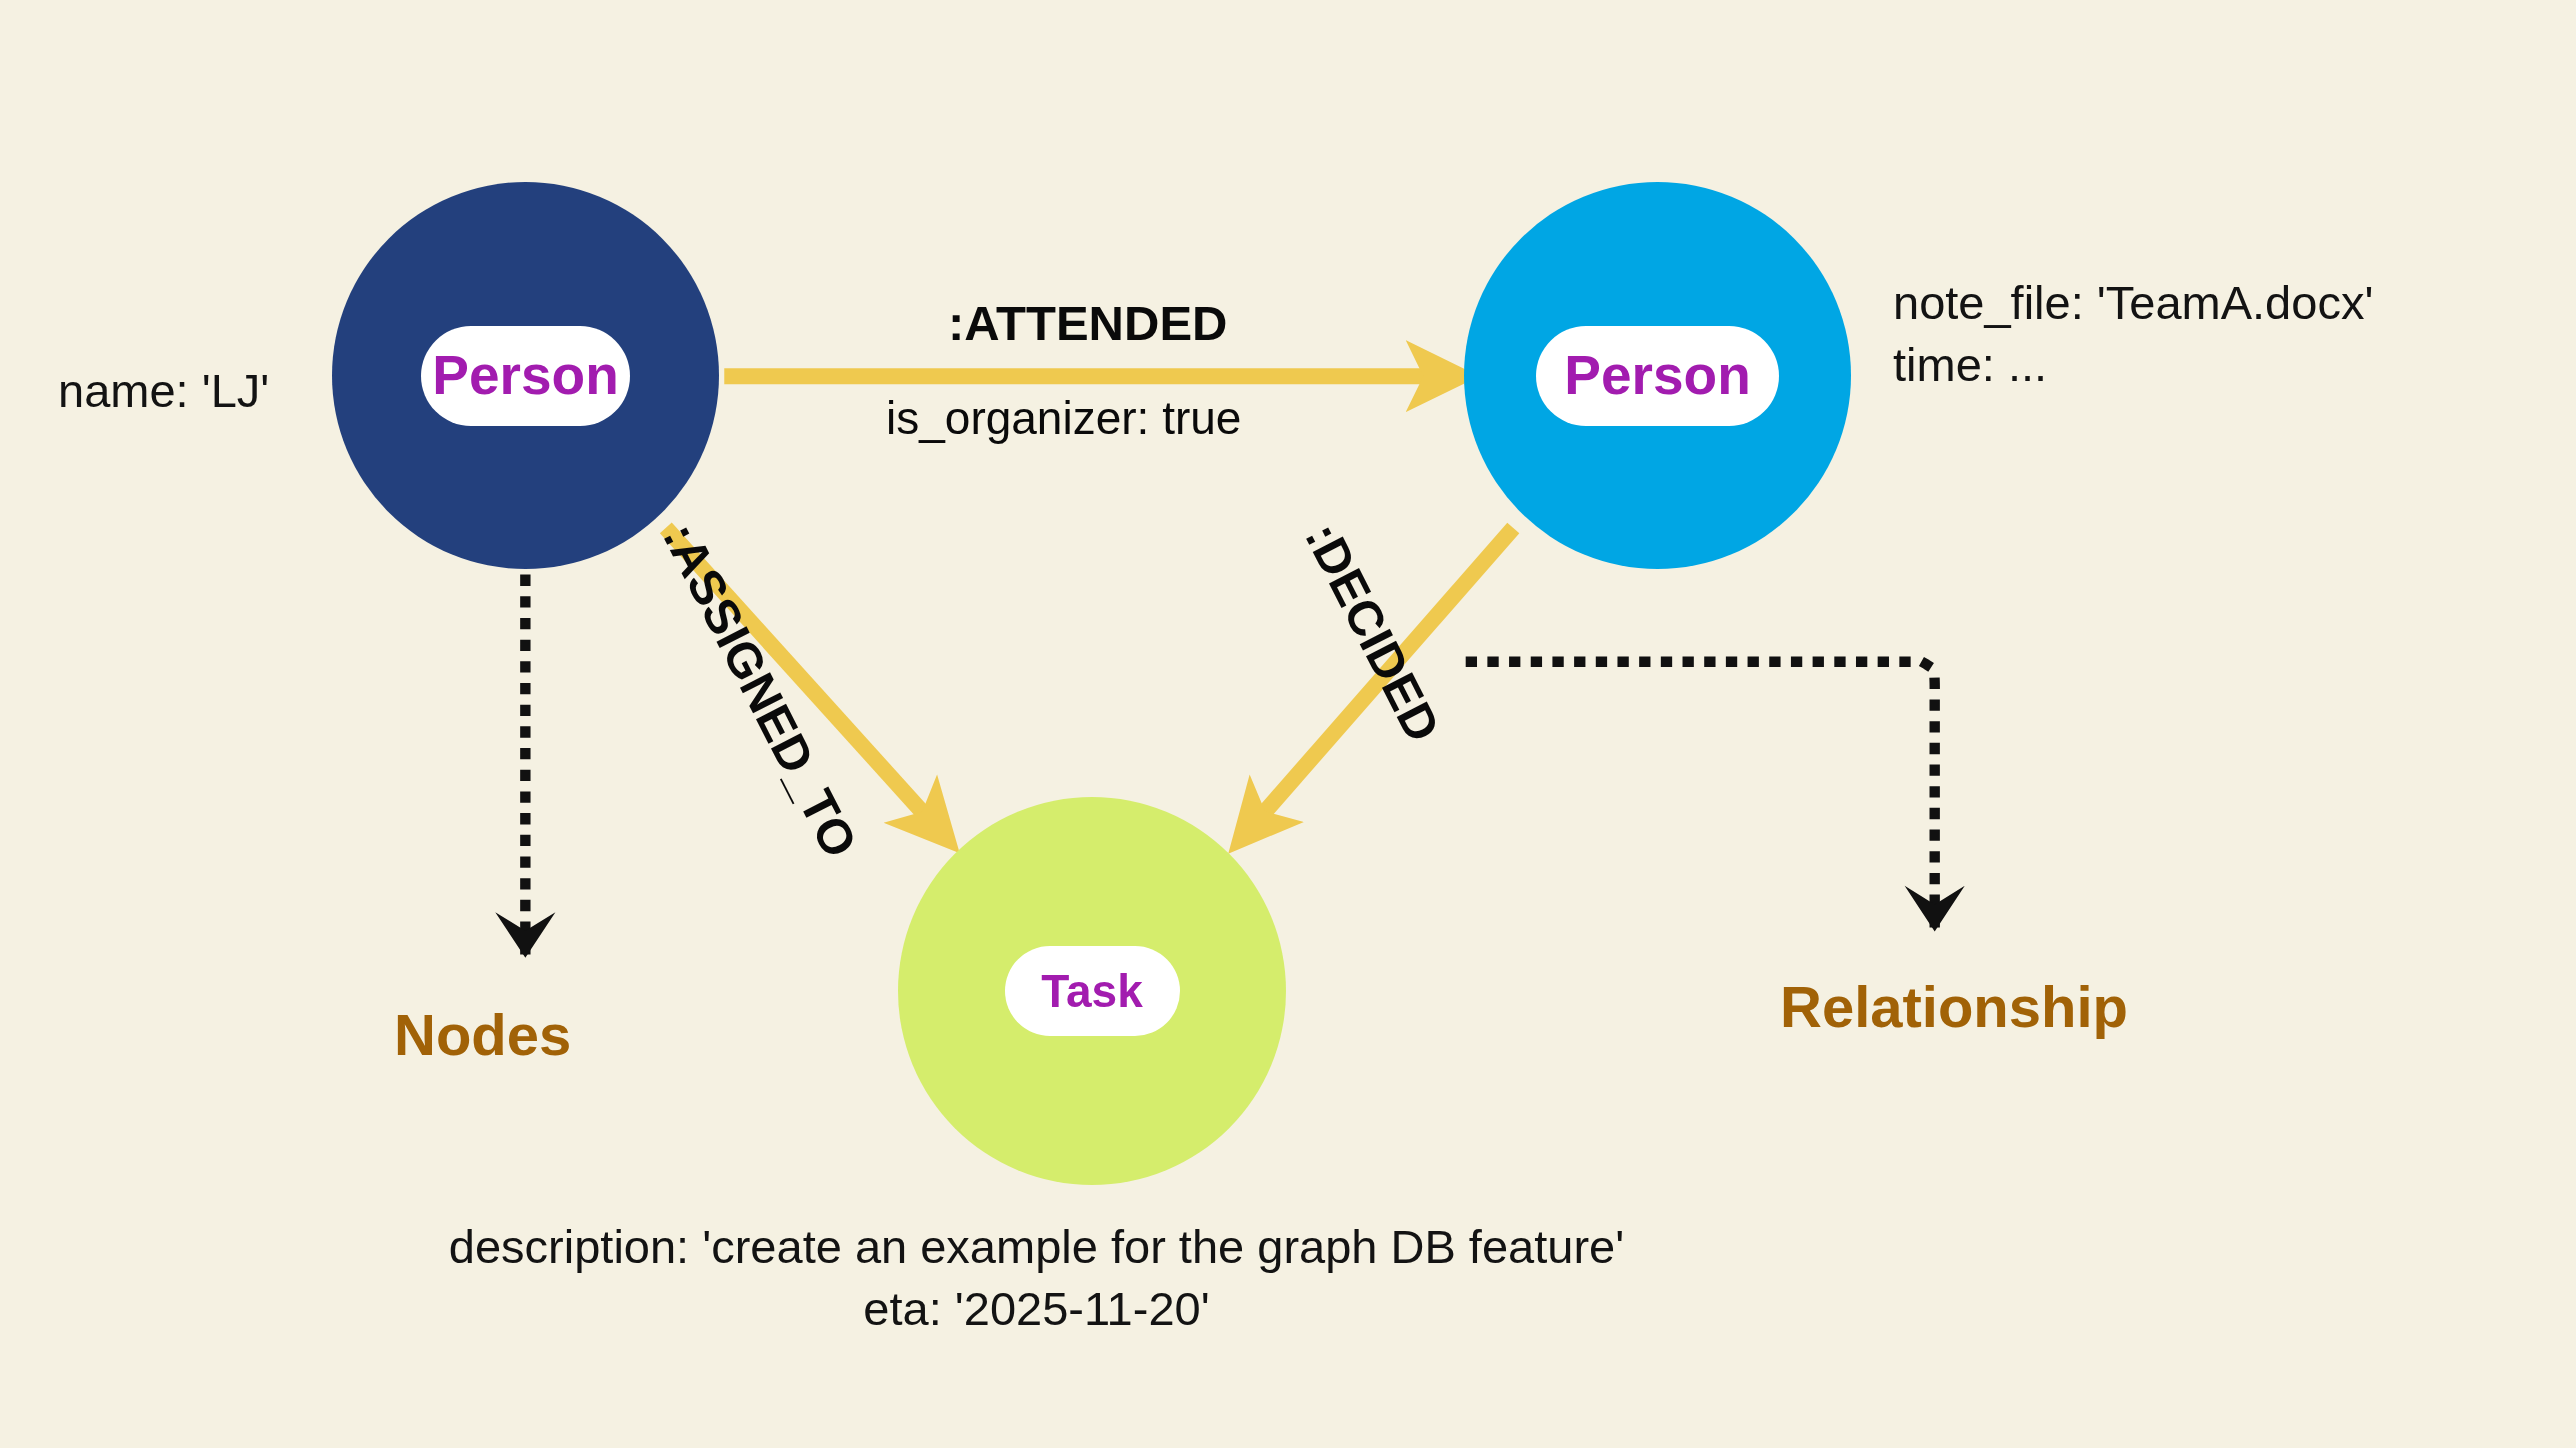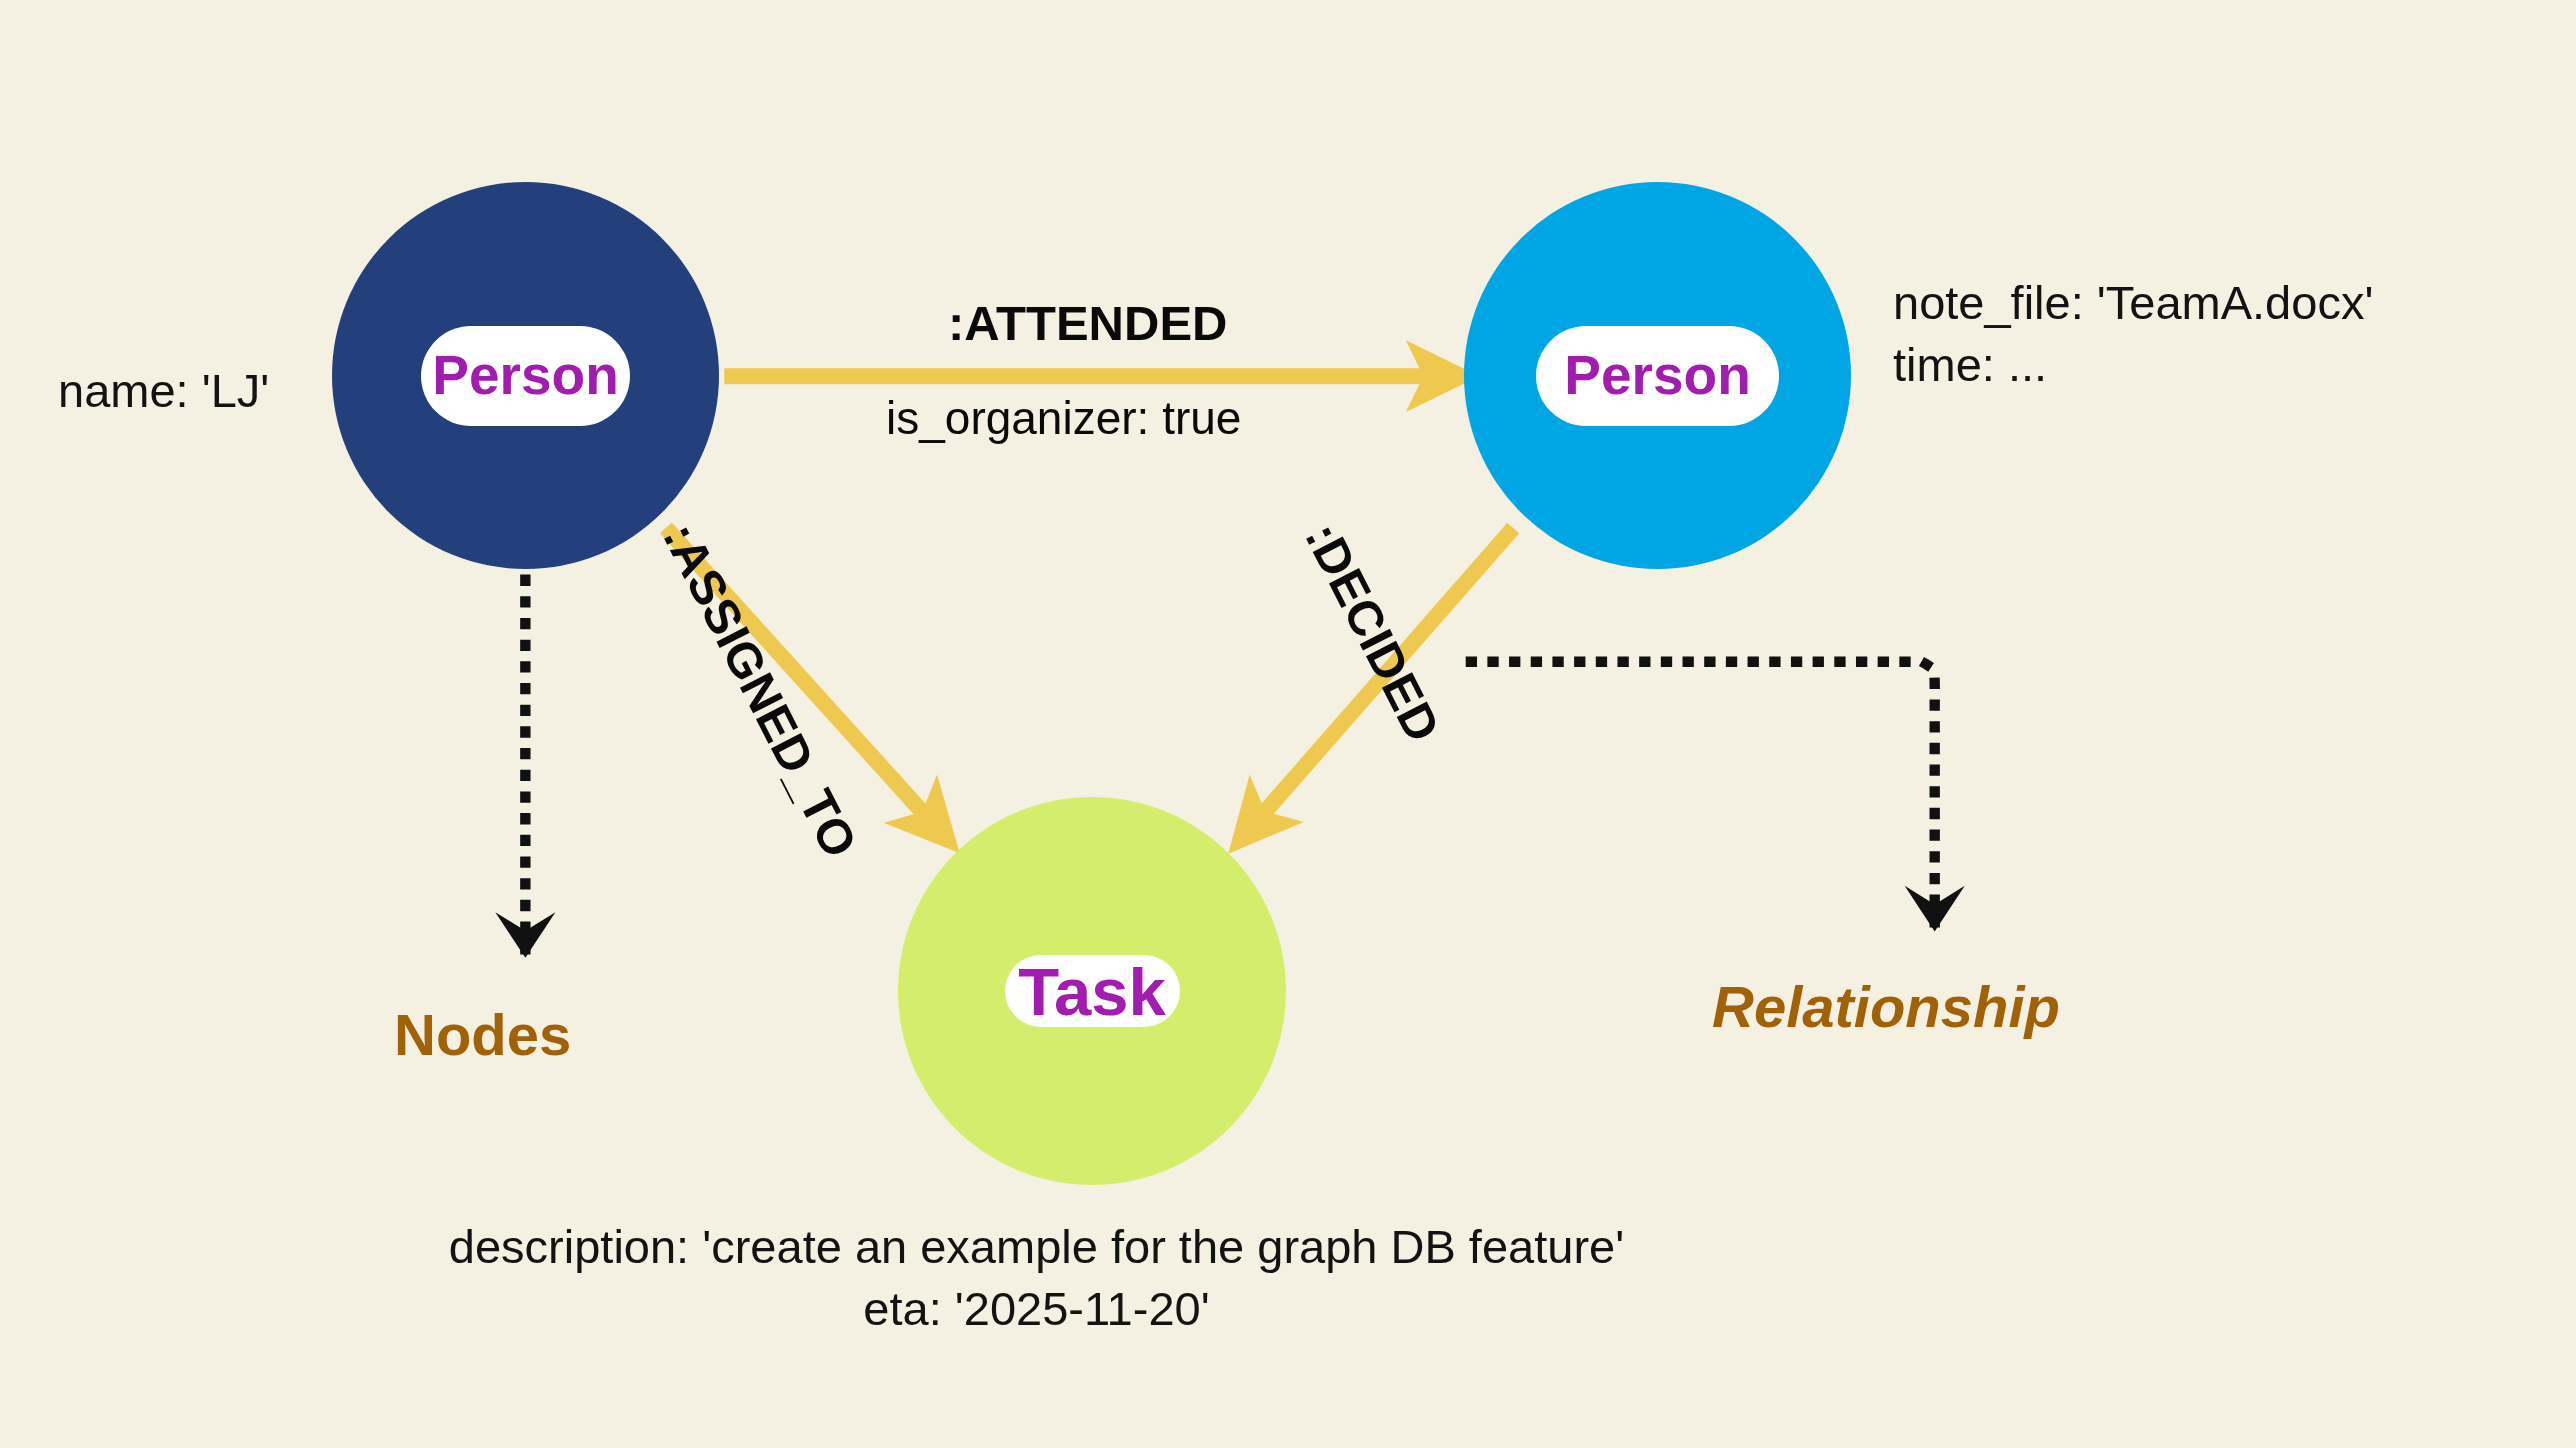--- a/index.html
+++ b/index.html
@@ -65,22 +65,22 @@
     width: 243px; height: 100px;
     font-size: 55px;
   }
 
   #node-task {
     left: 898px;  top: 797px;
     width: 388px; height: 388px;
     background: #D5ED6C;
   }
   #node-task .node-pill {
-    width: 175px; height: 72px;
-    font-size: 67px;
+    width: 175px; height: 90px;
+    font-size: 46px;
   }
 
   
   .prop-text {
     position: absolute;
     color: #131313;
     font-size: 47px;
     line-height: 1.32;
     white-space: nowrap;
   }
@@ -122,21 +122,21 @@
   }
   #label-decided {
     left: 1344px; top: 514px;
     transform: rotate(63deg);
     transform-origin: left top;
     font-weight: bold;
     font-size: 49px;
   }
 
   #annot-nodes        { left: 394px;  top: 1001px; }
-  #annot-relationship { left: 1712px; top: 973px; font-style: italic; }
+  #annot-relationship { left: 1780px; top: 973px; }
 </style>
 </head>
 <body>
 
 <div id="canvas">
 
   <svg id="edge-layer" viewBox="0 0 2732 1536" xmlns="http://www.w3.org/2000/svg">
     <defs>
       <marker id="arrowYellow" markerWidth="5" markerHeight="5" refX="2.6" refY="2.5" orient="auto" markerUnits="strokeWidth">
         <path d="M0,0.25 L4.6,2.5 L0,4.75 L1.1,2.5 Z" fill="#EFC94F"></path>

